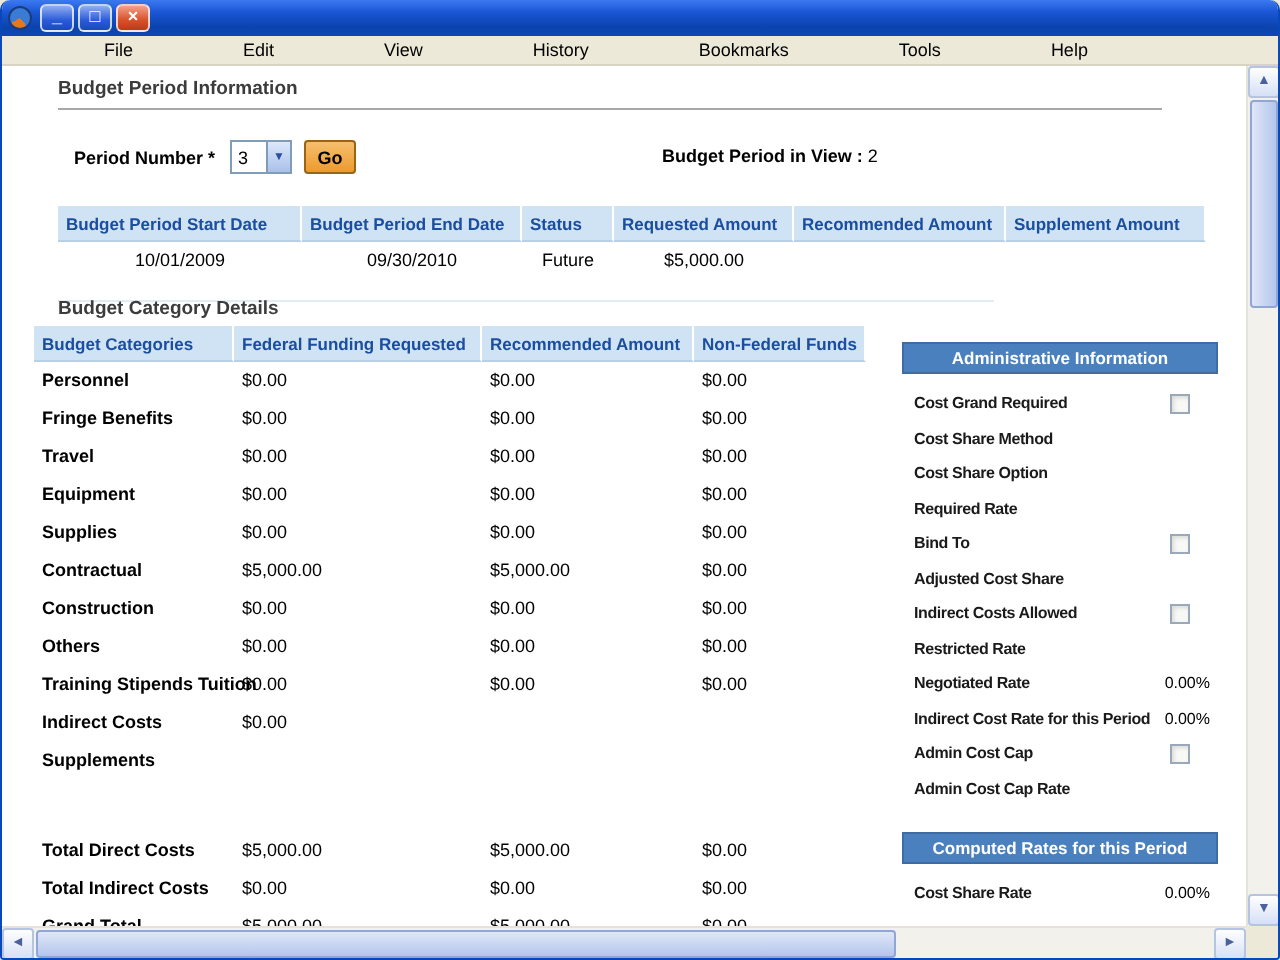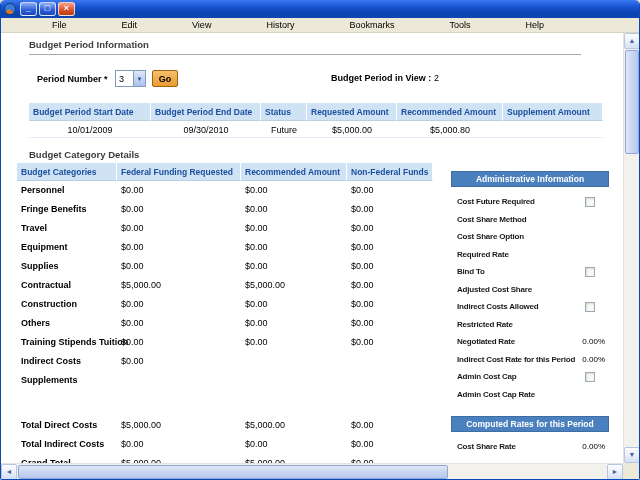--- a/index.html
+++ b/index.html
@@ -52,21 +52,21 @@
             display:flex; align-items:center; justify-content:center; cursor:default; }
   .in-view { position:absolute; left:330px; top:40px; font-size:9px; white-space:nowrap; }
   .in-view .l { font-weight:bold; }
 
   
   .period-table { position:absolute; left:28px; top:70px; width:574px; }
   .prow { display:flex; }
   .phead .pcell { background:#cfe3f4; color:#1b4e9e; font-weight:bold; font-size:8.5px;
                   height:18px; line-height:18px; padding-left:4px; border-right:1px solid #fff;
                   border-bottom:1px solid #b9cfe4; white-space:nowrap; overflow:hidden; }
-  .pdata .pcell { height:17px; line-height:18px; text-align:center; border-bottom:1px solid #e3ecf5;
+  .pdata .pcell { height:30px; line-height:18px; text-align:center; border-bottom:1px solid #e3ecf5;
                   white-space:nowrap; }
   .w0{width:122px}.w1{width:110px}.w2{width:46px}.w3{width:90px}.w4{width:106px}.w5{width:100px}
 
   
   .category-table { position:absolute; left:16px; top:130px; width:416px; }
   .crow { display:flex; }
   .chead .ccell { background:#cfe3f4; color:#1b4e9e; font-weight:bold; font-size:8.5px;
                   height:18px; line-height:18px; padding-left:4px; border-right:1px solid #fff;
                   border-bottom:1px solid #b9cfe4; white-space:nowrap; overflow:hidden; }
   .cbody .ccell, .ctotal .ccell { height:19px; line-height:19px; padding-left:4px; white-space:nowrap; }
@@ -153,21 +153,20 @@
             <div class="pcell w2">Status</div>
             <div class="pcell w3">Requested Amount</div>
             <div class="pcell w4">Recommended Amount</div>
             <div class="pcell w5">Supplement Amount</div>
           </div>
           <div class="prow pdata">
             <div class="pcell w0">10/01/2009</div>
             <div class="pcell w1">09/30/2010</div>
             <div class="pcell w2">Future</div>
             <div class="pcell w3">$5,000.00</div>
-            <div class="pcell w4">$5,000.80</div>
             <div class="pcell w5"></div>
           </div>
         </div>
 
       <div class="section-title st2">Budget Category Details</div>
 
       <div class="category-table" id="category-table">
           <div class="crow chead">
             <div class="ccell k0">Budget Categories</div>
             <div class="ccell k1">Federal Funding Requested</div>
@@ -258,21 +257,21 @@
             <div class="ccell k1">$5,000.00</div>
             <div class="ccell k2">$5,000.00</div>
             <div class="ccell k3">$0.00</div>
           </div>
         </div>
 
       <div class="admin-panel">
         <div class="panel-header">Administrative Information</div>
         <div class="panel-items" id="admin-items">
             <div class="aitem">
-              <span class="albl">Cost Future Required</span>
+              <span class="albl">Cost Grand Required</span>
               <span class="chk"></span>
             </div>
             <div class="aitem">
               <span class="albl">Cost Share Method</span>
             </div>
             <div class="aitem">
               <span class="albl">Cost Share Option</span>
             </div>
             <div class="aitem">
               <span class="albl">Required Rate</span>

